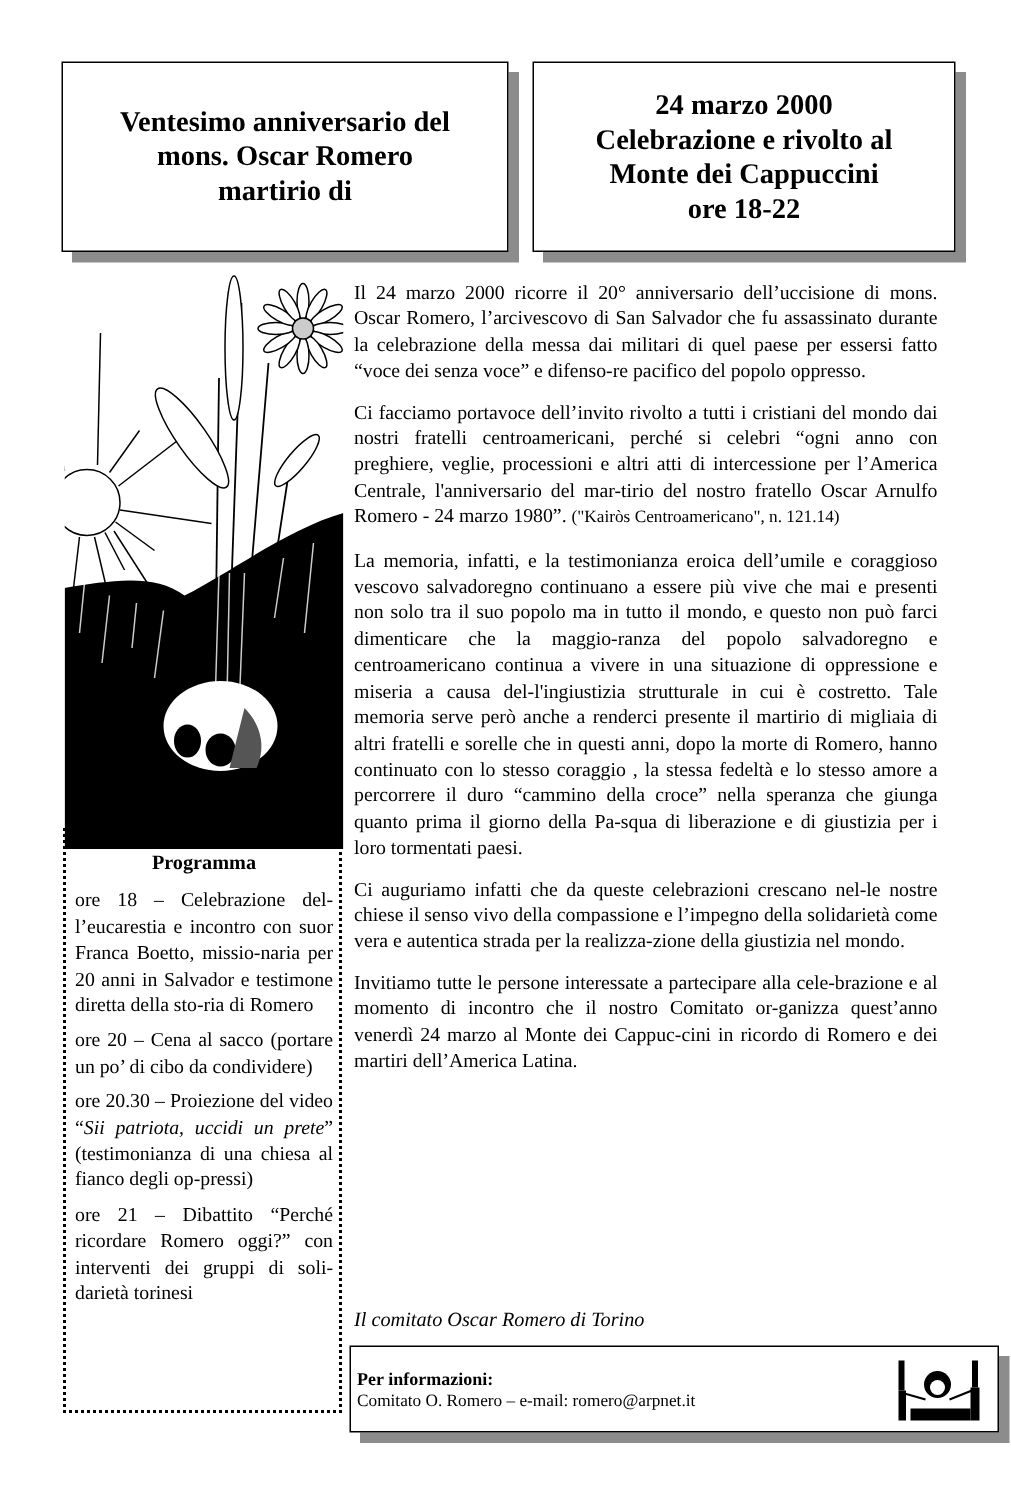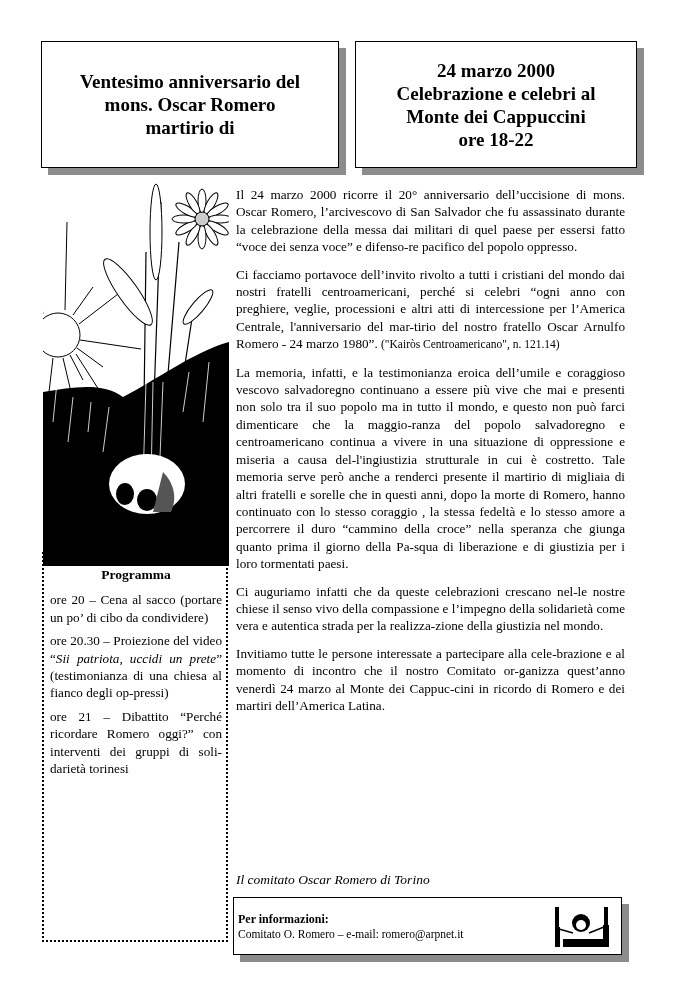--- a/index.html
+++ b/index.html
@@ -17,40 +17,40 @@
   #programma { position:absolute; left:42px; top:552px; width:186px; height:390px;
                border:2px dotted #000; padding:8px 4px 0 6px; box-sizing:border-box; font-size:13.2px; line-height:17.4px; }
   #programma .ptitle { text-align:center; font-weight:bold; font-size:13.5px; margin:4px 0 8px 0; }
   #programma .pitem { text-align:justify; margin-bottom:6px; }
 
   #article { position:absolute; left:236px; top:186px; width:389px; font-size:13.2px; line-height:17.4px; text-align:justify; }
   #article p { margin:0 0 10px 0; }
   #article .cite { font-size:11.5px; }
   #signature { position:absolute; left:236px; top:872px; width:389px; text-align:left; font-style:italic; font-size:13.5px; }
 
-  #infobox { position:absolute; left:233px; top:897px; width:389px; height:58px; border:1px solid #000;
+  #infobox { position:absolute; left:233px; top:897px; width:433px; height:58px; border:1px solid #000;
              background:#fff; box-shadow:7px 7px 0 #8c8c8c; box-sizing:border-box; padding:14px 0 0 4px; font-size:11.5px; line-height:15px; }
   #infobox .ititle { font-weight:bold; font-size:12px; }
   #info-figure { position:absolute; right:6px; top:5px; width:66px; height:48px; }
 </style>
 </head>
 <body>
 
 <div class="hbox" id="hbox-left">
   <div>
     <span class="ln">Ventesimo anniversario del</span>
     <span class="ln">mons. Oscar Romero</span>
     <span class="ln">martirio di</span>
   </div>
 </div>
 
 <div class="hbox" id="hbox-right">
   <div>
     <span class="ln">24 marzo 2000</span>
-    <span class="ln">Celebrazione e celebri al</span>
+    <span class="ln">Celebrazione e rivolto al</span>
     <span class="ln">Monte dei Cappuccini</span>
     <span class="ln">ore 18-22</span>
   </div>
 </div>
 
 <div id="illustration">
   <svg width="186" height="384" viewBox="0 0 186 384">
 
     <g stroke="#000" stroke-width="1" fill="none">
       <circle cx="15" cy="153" r="22"></circle>
@@ -113,20 +113,21 @@
       <ellipse cx="104" cy="302" rx="38" ry="30" fill="#fff"></ellipse>
       <ellipse cx="82" cy="312" rx="9" ry="11" fill="#000"></ellipse>
       <ellipse cx="104" cy="318" rx="10" ry="11" fill="#000"></ellipse>
       <path d="M120 290 C130 300 135 315 128 330 L110 330 Z" fill="#555"></path>
     </g>
   </svg>
 </div>
 
 <div id="programma">
   <div class="ptitle">Programma</div>
+  <div class="pitem">ore 18 – Celebrazione del-l’eucarestia e incontro con suor Franca Boetto, missio-naria per 20 anni in Salvador e testimone diretta della sto-ria di Romero</div>
   <div class="pitem">ore 20 – Cena al sacco (portare un po’ di cibo da condividere)</div>
   <div class="pitem"><span>ore 20.30 – Proiezione del video “</span><em>Sii patriota, uccidi un prete</em><span>” (testimonianza di una chiesa al fianco degli op-pressi)</span></div>
   <div class="pitem">ore 21 – Dibattito “Perché ricordare Romero oggi?” con interventi dei gruppi di soli-darietà torinesi</div>
 </div>
 
 <div id="article">
   <p>Il 24 marzo 2000 ricorre il 20° anniversario dell’uccisione di mons. Oscar Romero, l’arcivescovo di San Salvador che fu assassinato durante la celebrazione della messa dai militari di quel paese per essersi fatto “voce dei senza voce” e difenso-re pacifico del popolo oppresso.</p>
   <p><span>Ci facciamo portavoce dell’invito rivolto a tutti i cristiani del mondo dai nostri fratelli centroamericani, perché si celebri “ogni anno con preghiere, veglie, processioni e altri atti di intercessione per l’America Centrale, l'anniversario del mar-tirio del nostro fratello Oscar Arnulfo Romero - 24 marzo 1980”. </span><span class="cite">("Kairòs Centroamericano", n. 121.14)</span></p>
   <p>La memoria, infatti, e la testimonianza eroica dell’umile e coraggioso vescovo salvadoregno continuano a essere più vive che mai e presenti non solo tra il suo popolo ma in tutto il mondo, e questo non può farci dimenticare che la maggio-ranza del popolo salvadoregno e centroamericano continua a vivere in una situazione di oppressione e miseria a causa del-l'ingiustizia strutturale in cui è costretto. Tale memoria serve però anche a renderci presente il martirio di migliaia di altri fratelli e sorelle che in questi anni, dopo la morte di Romero, hanno continuato con lo stesso coraggio , la stessa fedeltà e lo stesso amore a percorrere il duro “cammino della croce” nella speranza che giunga quanto prima il giorno della Pa-squa di liberazione e di giustizia per i loro tormentati paesi.</p>
   <p>Ci auguriamo infatti che da queste celebrazioni crescano nel-le nostre chiese il senso vivo della compassione e l’impegno della solidarietà come vera e autentica strada per la realizza-zione della giustizia nel mondo.</p>

